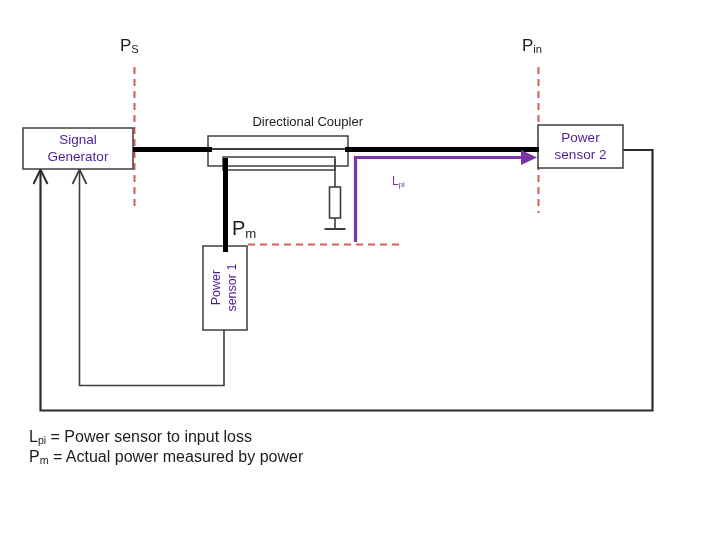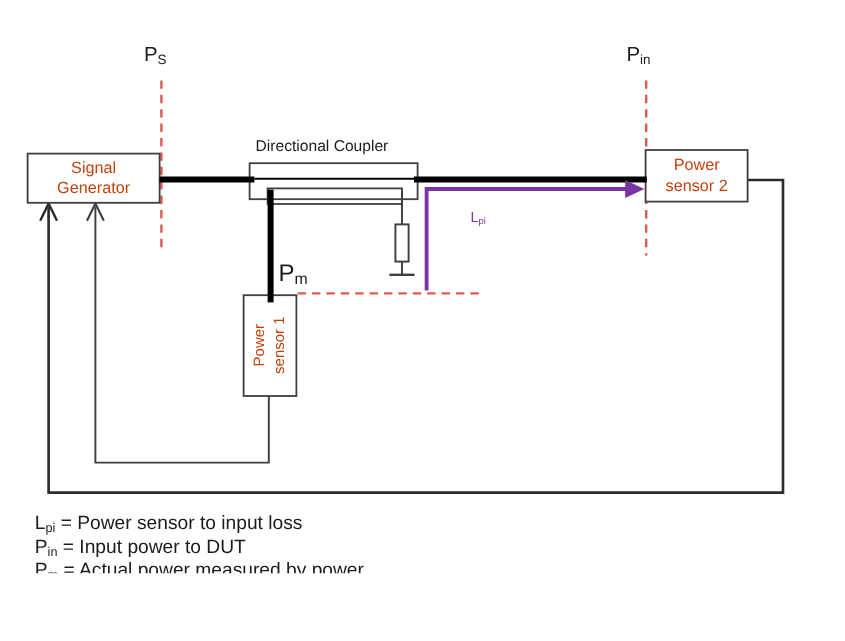--- a/index.html
+++ b/index.html
@@ -9,29 +9,29 @@
     height: 478px;
     background: #ffffff;
     font-family: "Liberation Sans", sans-serif;
     color: #1c1c1c;
     overflow: hidden;
   }
   svg.linework { position: absolute; left: 0; top: 0; }
   .lbl { position: absolute; white-space: nowrap; }
   .plane-lbl { font-size: 17px; color: #1c1c1c; }
   .sub { font-size: 0.66em; vertical-align: -0.22em; }
-  .dc-lbl { left: 213px; top: 114px; width: 150px; text-align: left; font-size: 13px; }
+  .dc-lbl { left: 213px; top: 114px; width: 150px; text-align: right; font-size: 13px; }
   .ps-lbl  { left: 120px; top: 36px; }
   .pin-lbl { left: 522px; top: 36px; }
   .pm-lbl  { left: 232px; top: 217px; font-size: 20px; }
   .lpi-lbl { left: 392px; top: 174px; font-size: 12px; color: #7a35a5; }
   .box-text {
     position: absolute; display: flex; flex-direction: column;
     align-items: center; justify-content: center;
-    font-size: 13.5px; line-height: 1.22; text-align: center; color: #c2410c;
+    font-size: 13.5px; line-height: 1.22; text-align: center; color: #4c1d95;
   }
   .sg-text  { left: 23px;  top: 128px; width: 110px; height: 41px; }
   .ps2-text { left: 538px; top: 125px; width: 85px;  height: 43px; }
   .ps1-text { left: 203px; top: 246px; width: 44px;  height: 84px; }
   .ps1-text .rot {
     transform: rotate(-90deg);
     display: flex; flex-direction: column; align-items: center;
     font-size: 12.5px; line-height: 1.25; white-space: nowrap;
   }
   .legend { position: absolute; left: 29px; top: 429px; font-size: 16px; line-height: 16.4px; color: #1c1c1c; }
@@ -98,17 +98,16 @@
 
   <div class="box-text ps1-text">
     <div class="rot">
       <span>Power</span>
       <span>sensor 1</span>
     </div>
   </div>
 
   <div class="legend">
     <div class="row"><span>L</span><span class="sub">pi</span><span> = Power sensor to input loss</span></div>
-    <div class="row"><span>P</span><span class="sub">in</span><span> = Input power to DUT</span></div>
     <div class="row"><span>P</span><span class="sub">m</span><span> = Actual power measured by power</span></div>
   </div>
 
 </div>
 
 </body></html>

